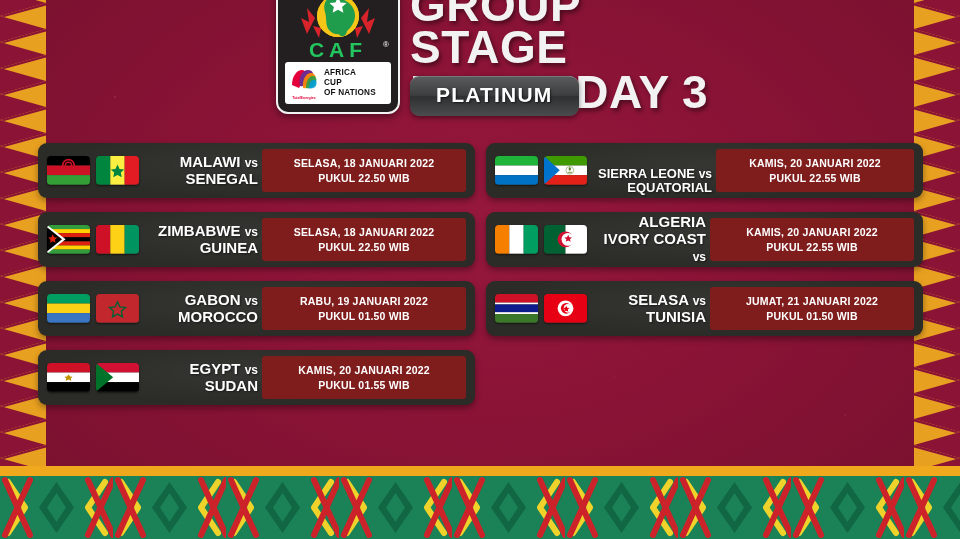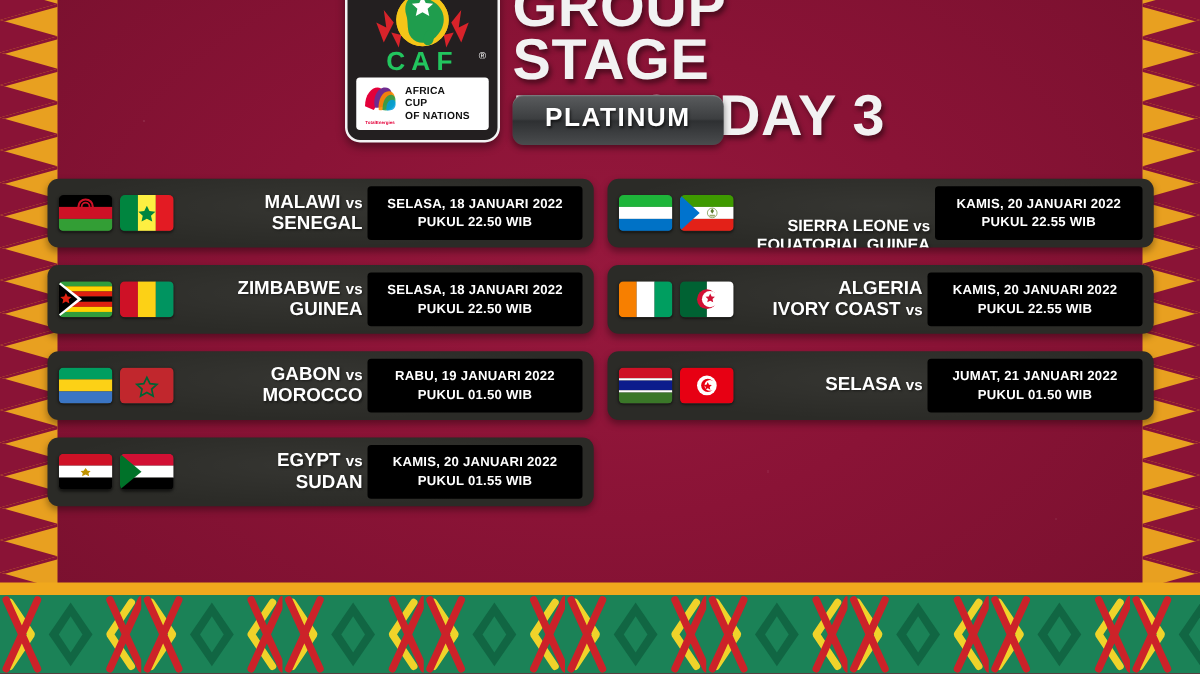--- a/index.html
+++ b/index.html
@@ -89,22 +89,22 @@
   .flags{display:flex;gap:6px;flex:0 0 auto;z-index:1;}
   .flag{width:43px;height:29px;border-radius:4px;overflow:hidden;position:relative;
         box-shadow:0 1px 2px rgba(0,0,0,.5);}
   .teams{
     flex:1 1 auto;text-align:right;color:#fff;font-weight:bold;
     font-size:15px;line-height:1.12;padding:0 4px;z-index:1;
     text-shadow:1px 1px 2px rgba(0,0,0,.5);
   }
   .teams .vs{font-size:12px;}
   .timebox{
-    flex:0 0 auto;width:164px;background:#000000;border-radius:3px;
-    color:#fff;text-align:center;padding:7px 4px;z-index:1;
+    flex:0 0 auto;width:164px;background:#7f1d1d;border-radius:3px;
+    color:#fff;text-align:center;padding:7px 20px;z-index:1;
     font-size:10.5px;font-weight:bold;line-height:1.35;letter-spacing:.2px;
   }
   .card.wide .teams{font-size:13px;margin-top:36px;}
   .card.wide .timebox{width:158px;}
 </style>
 </head>
 <body>
 
 <div id="stage">
   <div id="noise"></div>
@@ -412,20 +412,21 @@
           <div class="flag"><svg viewBox="0 0 60 40" preserveAspectRatio="none">
               <rect width="60" height="40" fill="#e70013"></rect>
               <circle cx="30" cy="20" r="11" fill="#fff"></circle>
               <circle cx="31" cy="20" r="7.4" fill="#e70013"></circle>
               <circle cx="33.4" cy="20" r="6" fill="#fff"></circle>
               <path d="M31 16.3 l1.4 2.9 3.2.4 -2.4 2.1 .7 3.2 -2.9-1.6 -2.9 1.6 .7-3.2 -2.4-2.1 3.2-.4Z" fill="#e70013"></path>
             </svg></div>
         </div>
         <div class="teams">
           <div><span>SELASA</span> <span class="vs">vs</span></div>
+          <div>TUNISIA</div>
         </div>
         <div class="timebox">
           <div>JUMAT, 21 JANUARI 2022</div>
           <div>PUKUL 01.50 WIB</div>
         </div>
       </div>
     </div>
 
   <div id="bottom-rule"></div>
   <div id="bottom-band">

